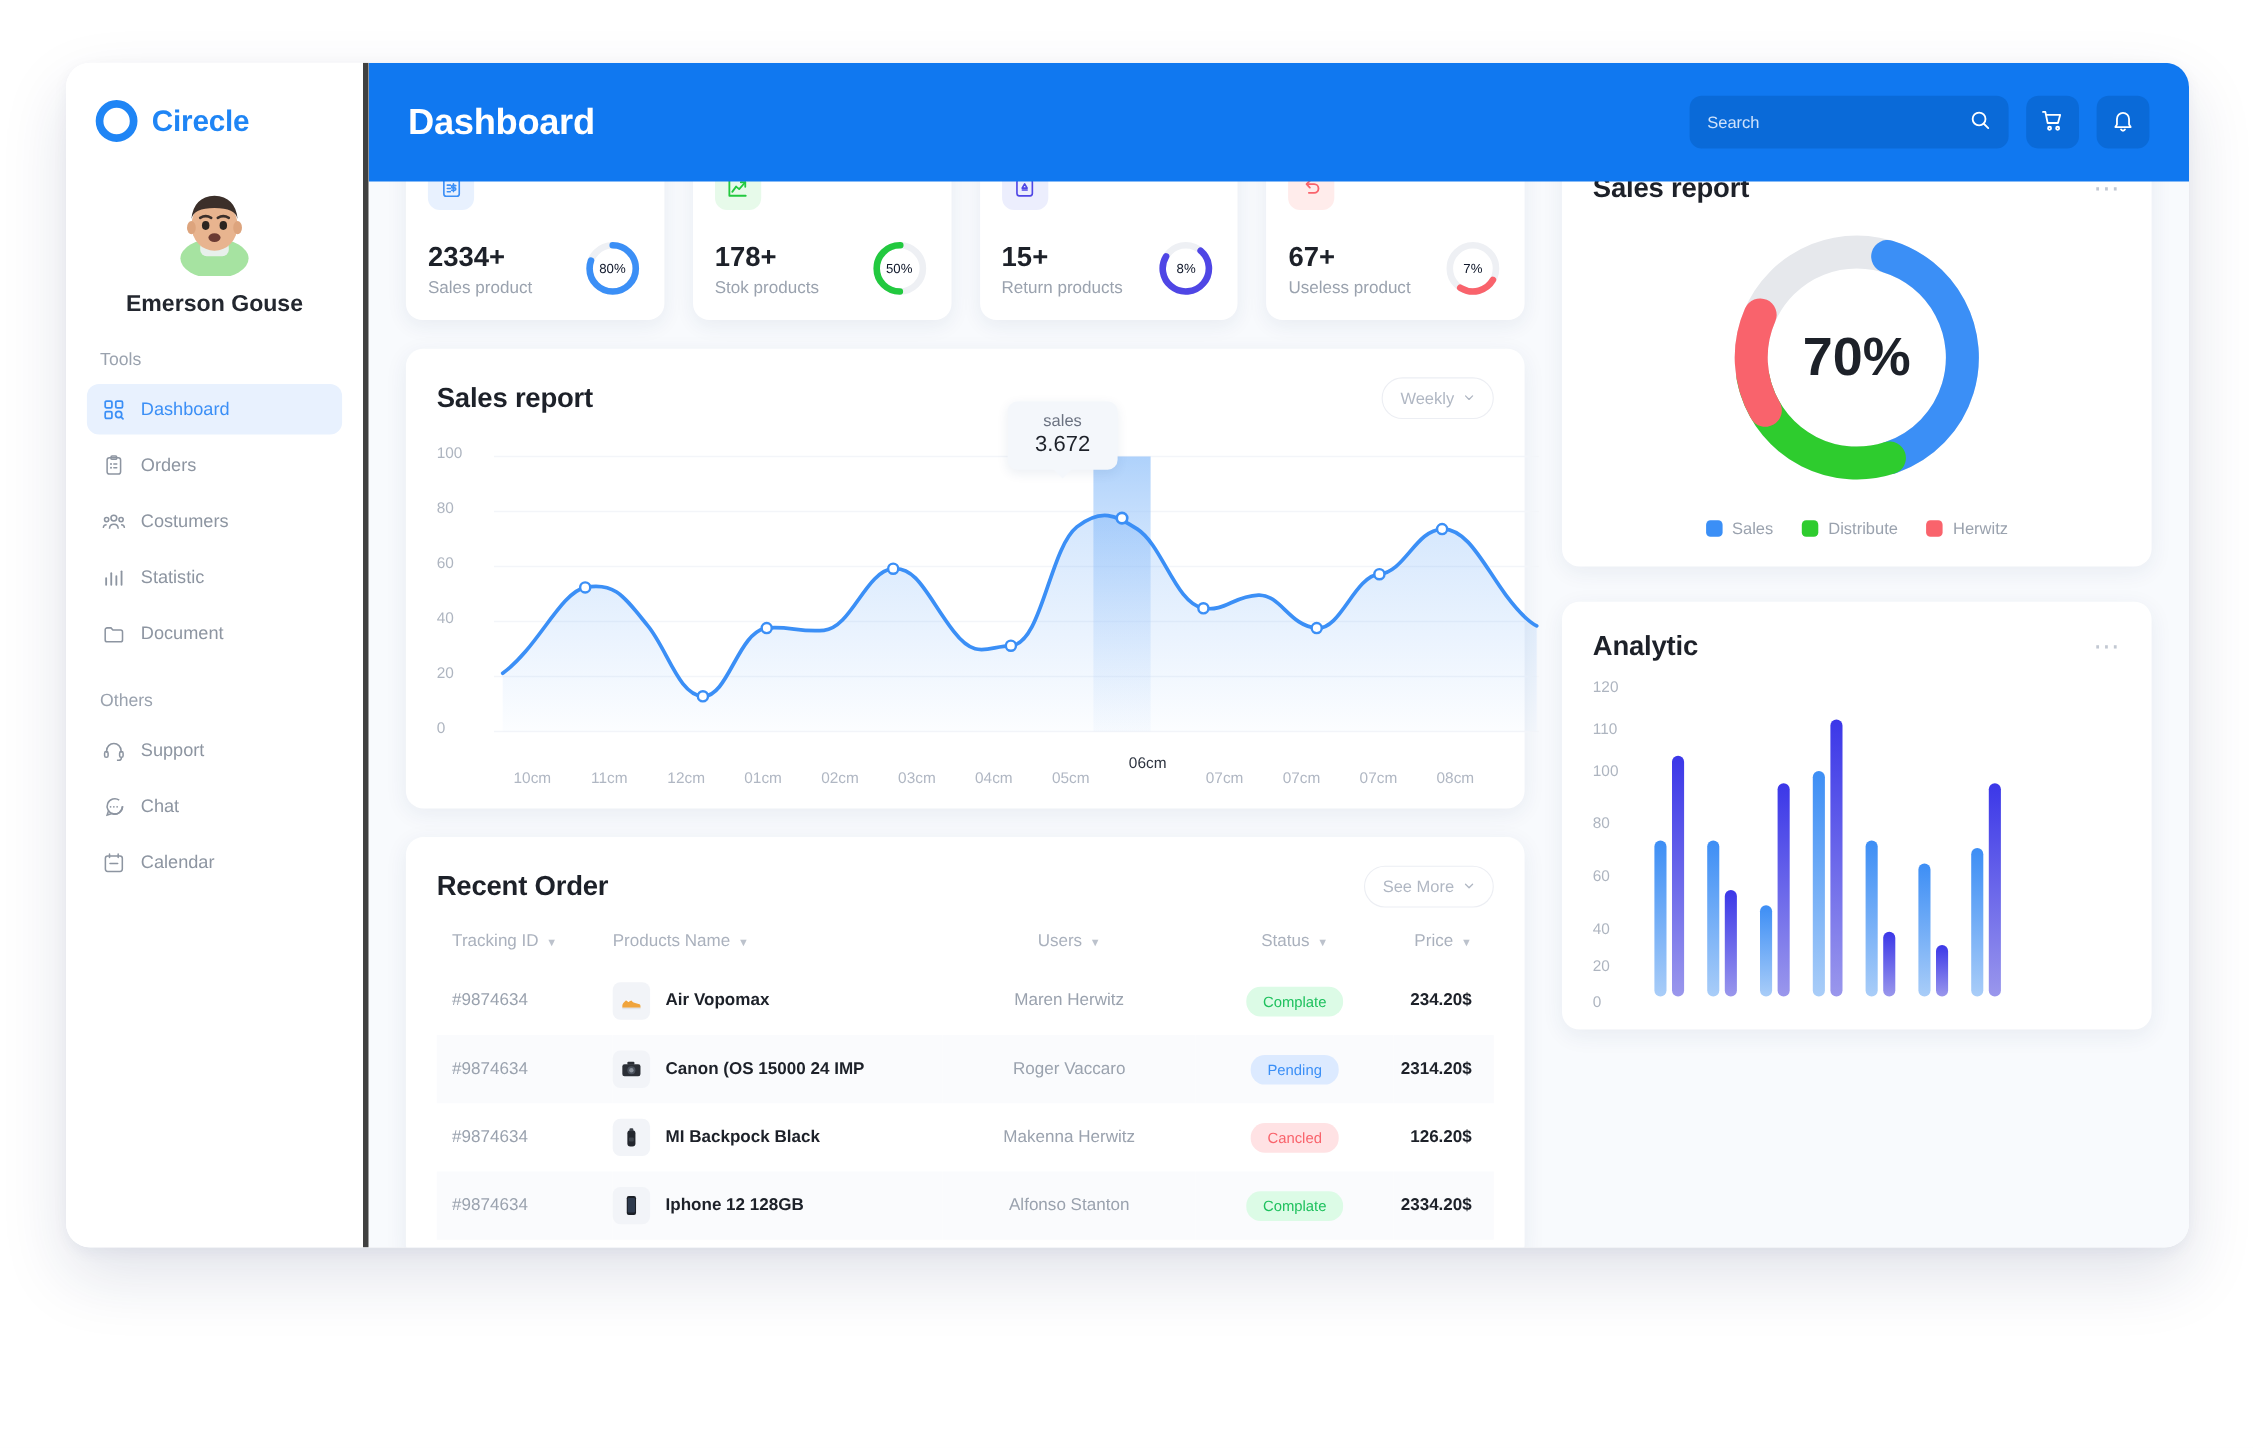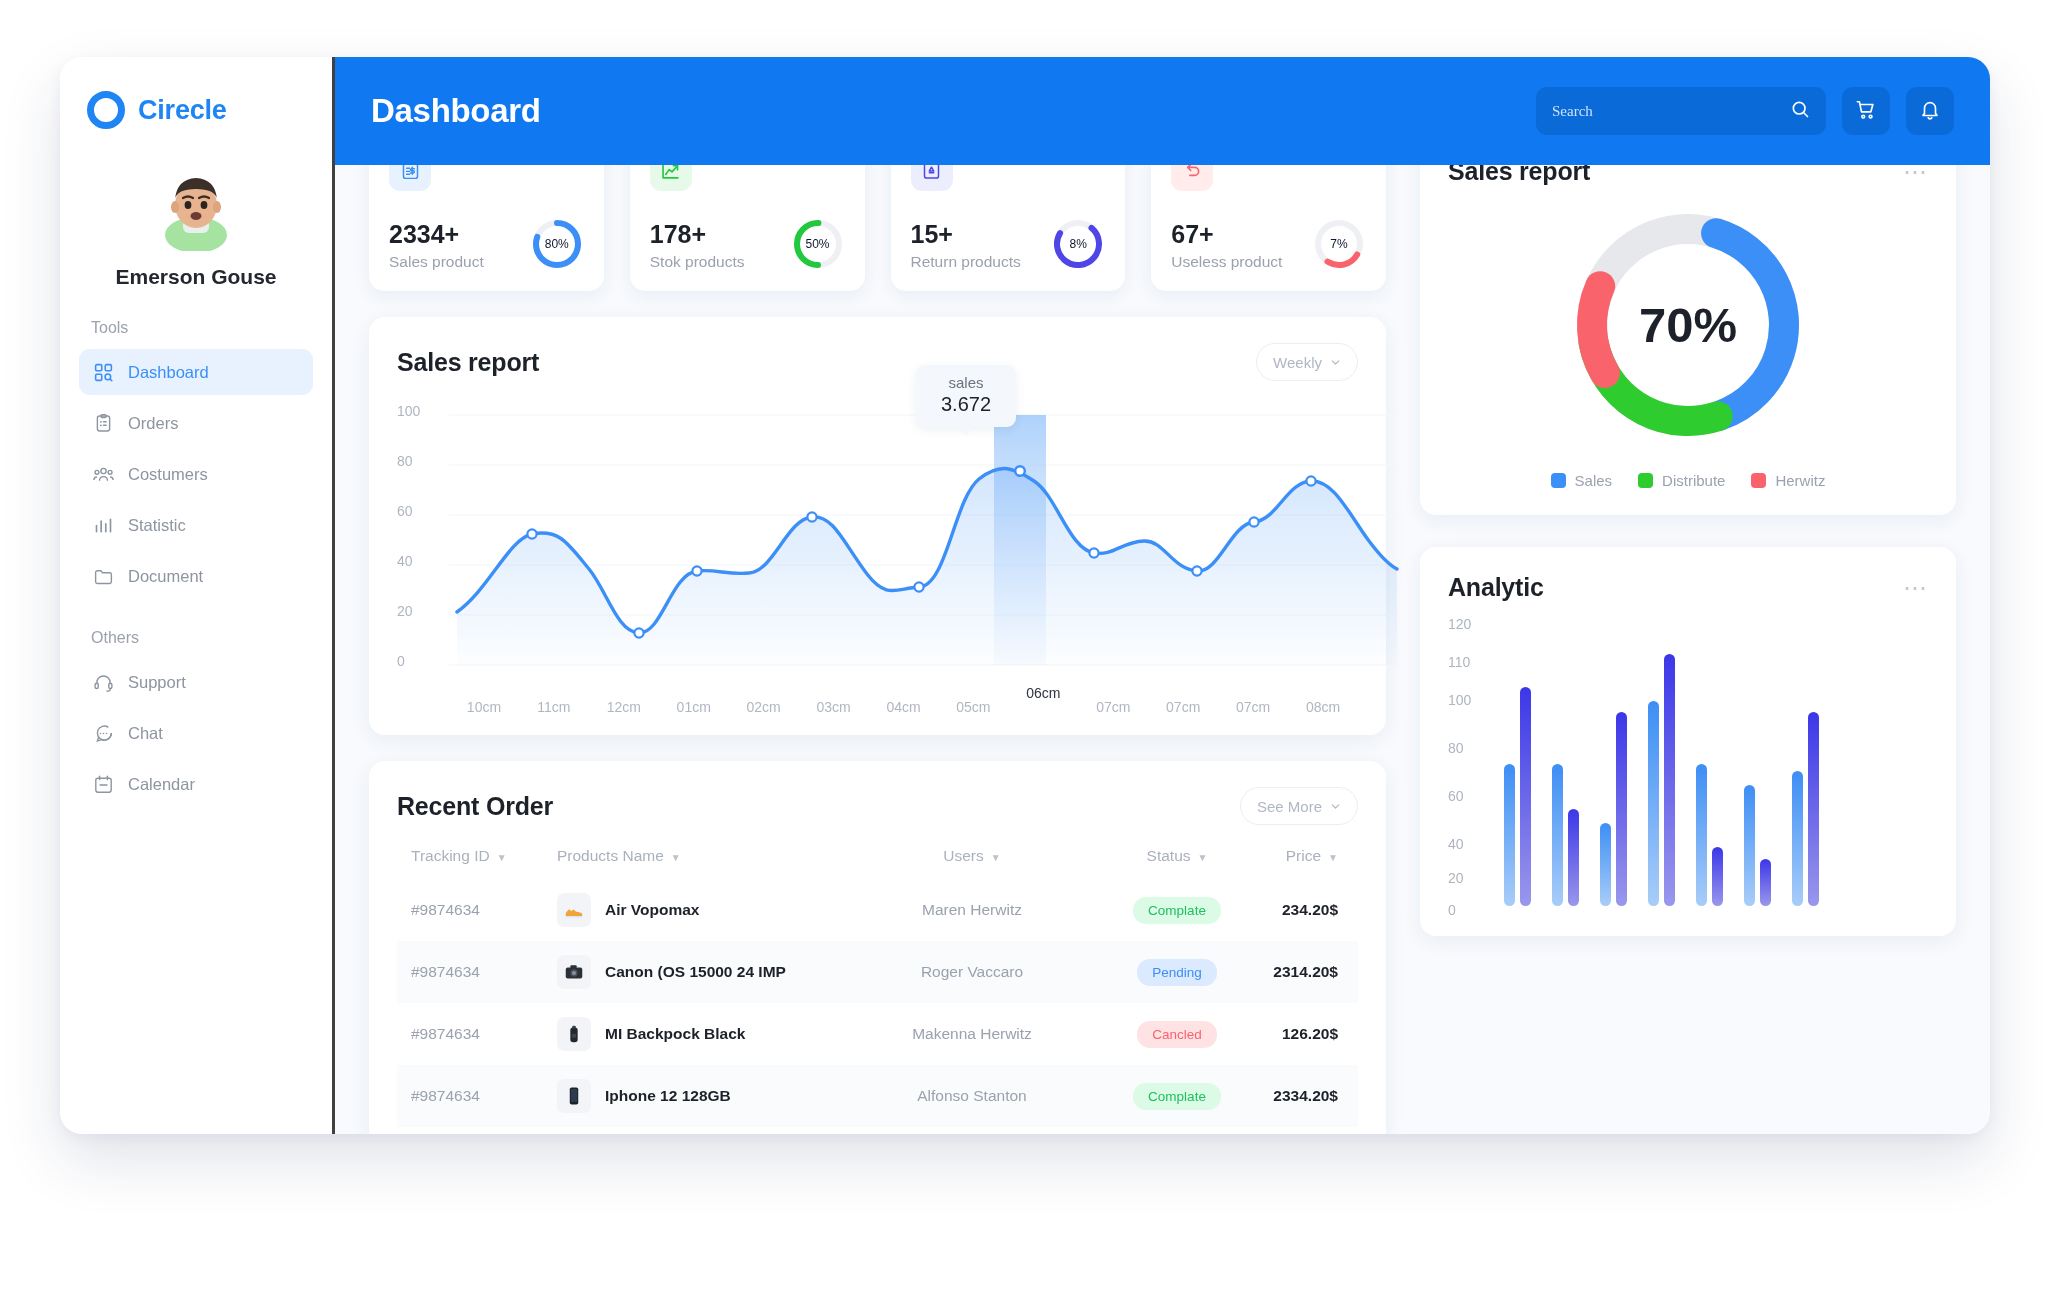--- a/index.html
+++ b/index.html
@@ -18,21 +18,21 @@
     box-shadow: 0 26px 60px rgba(20,40,90,0.13), 0 4px 14px rgba(20,40,90,0.05);
     overflow: hidden;
     display: flex;
   }
 
   
   .sidebar {
     width: 275px; flex: 0 0 275px;
     background: #ffffff;
     padding: 26px 0 0 0;
-    border-right: 3px solid #404040;
+    border-right: 5px solid #404040;
     position: relative;
     z-index: 3;
   }
   .brand { display: flex; align-items: center; gap: 13px; padding: 8px 0 0 27px; }
   .brand-mark {
     width: 38px; height: 38px; border-radius: 50%;
     border: 7px solid #1f85f5; background: transparent;
   }
   .brand-name { font-size: 27px; font-weight: bold; color: #1f85f5; letter-spacing: -0.2px; }
 
@@ -70,21 +70,21 @@
   }
   .topbar-title { font-size: 33px; font-weight: bold; color: #fff; letter-spacing: -0.3px; }
   .topbar-right { display: flex; align-items: center; gap: 16px; }
   .search-box {
     width: 290px; height: 48px; border-radius: 11px;
     background: #0a6ad8; display: flex; align-items: center;
     padding: 0 16px; gap: 10px;
   }
   .search-box input {
     flex: 1; background: transparent; border: none; outline: none;
-    color: #ffffff; font-size: 15px; font-family: Liberation Serif, serif;
+    color: #ffffff; font-size: 15px; font-family: Liberation Sans, sans-serif;
   }
   .search-box input::placeholder { color: #cfe2fb; }
   .icon-btn {
     width: 48px; height: 48px; border-radius: 11px; background: #0a6ad8;
     display: flex; align-items: center; justify-content: center; cursor: pointer;
     border: none;
   }
 
   .content { position: absolute; inset: 0; padding-top: 74px; display: flex; gap: 0; }
   .col-left { width: 1075px; flex: 0 0 1075px; padding: 0 24px 0 34px; }

